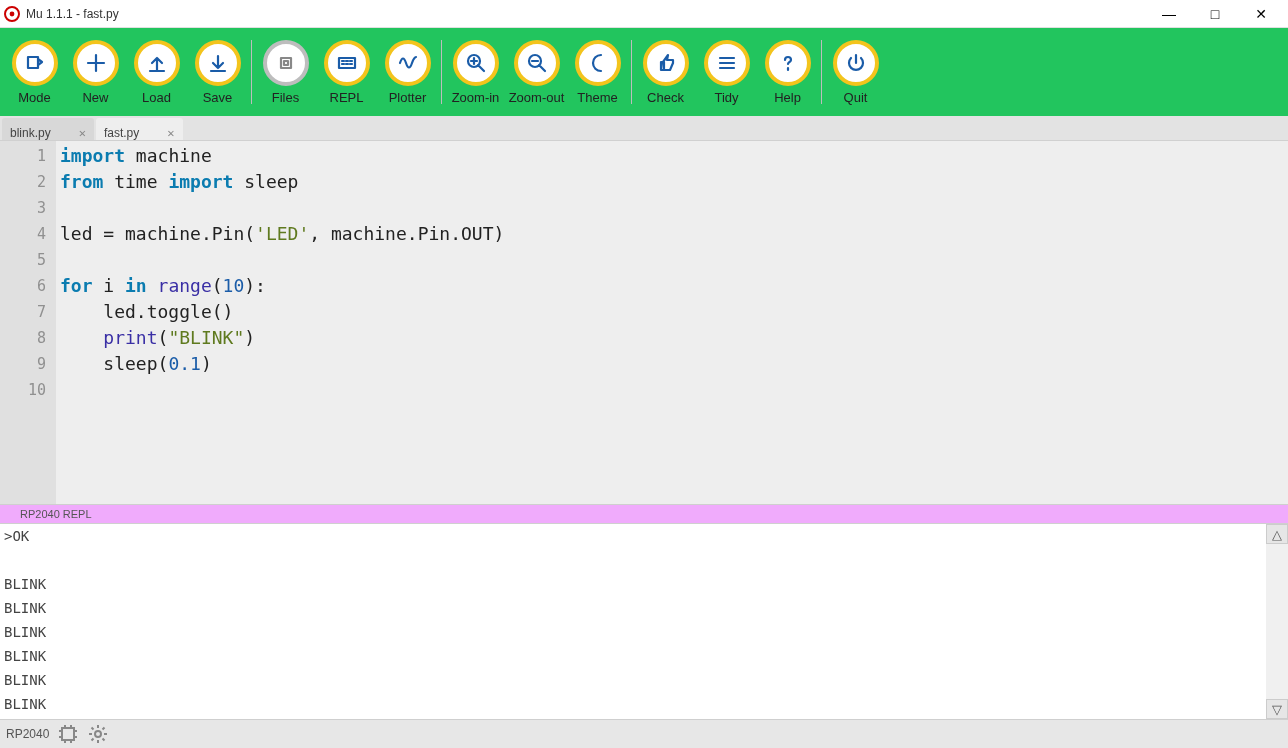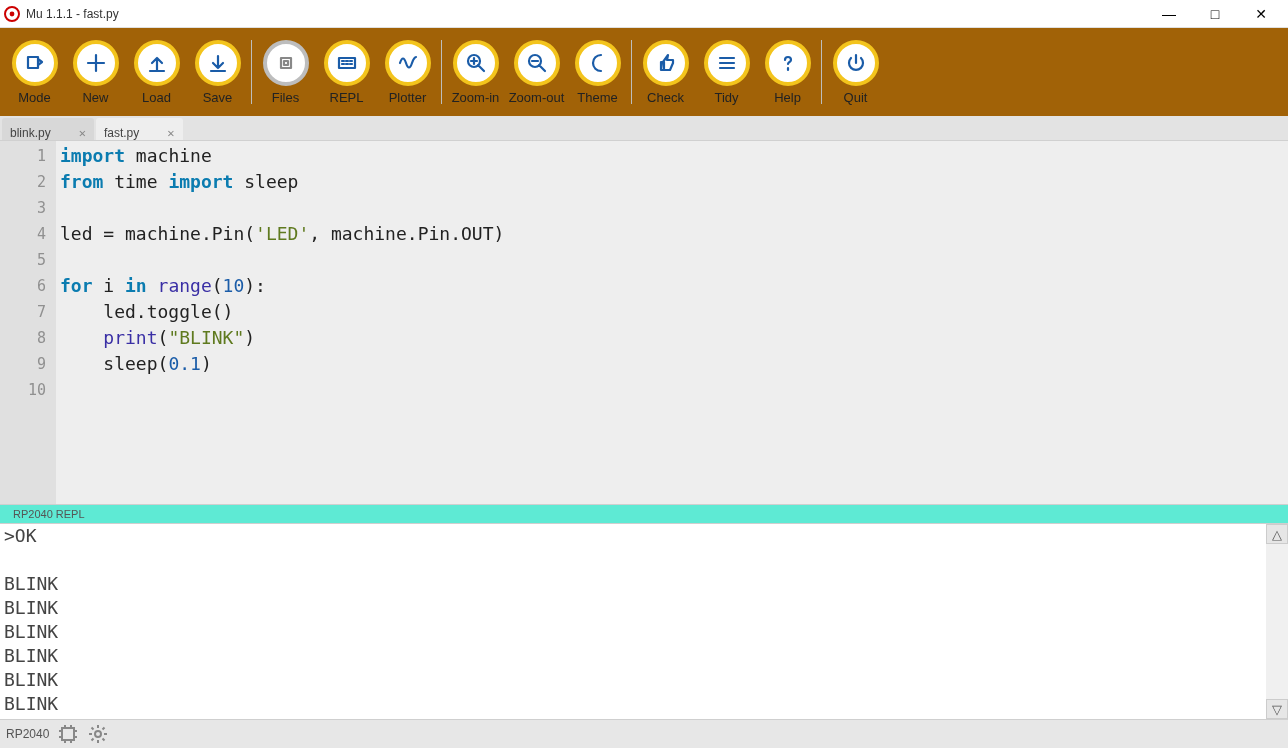--- a/index.html
+++ b/index.html
@@ -31,21 +31,21 @@
   display: flex; align-items: center; justify-content: center;
   margin-right: 6px;
 }
 .title-text { font-size: 12px; color: #333; }
 .win-controls { margin-left: auto; display: flex; }
 .win-btn { width: 46px; height: 28px; display:flex; align-items:center; justify-content:center; font-size:14px; }
 
 
 .toolbar {
   height: 88px;
-  background: #a16207;
+  background: #22c55e;
   display: flex;
   align-items: center;
   padding: 0 4px;
 }
 .tool-item {
   width: 61px;
   height: 80px;
   display: flex;
   flex-direction: column;
   align-items: center;
@@ -127,37 +127,37 @@
   color: #222;
 }
 .kw { color: #0b7cb0; font-weight: bold; }
 .str { color: #5f7a1f; }
 .num { color: #1a5ca8; }
 .fn { color: #3a2fa5; }
 
 
 .repl-title {
   height: 20px;
-  background: #5eead4;
+  background: #f0abfc;
   font-size: 11px;
   color: #555;
-  padding: 3px 13px;
+  padding: 3px 20px;
   border-top: 1px solid #cfcfcf;
   border-bottom: 1px solid #cfcfcf;
 }
 .repl-wrap {
   height: 196px;
   display: flex;
   border-bottom: 1px solid #cfcfcf;
 }
 .repl {
   flex: 1;
   background: #fff;
   font-family: "Consolas", monospace;
-  font-size: 18px;
+  font-size: 14px;
   line-height: 24px;
   color: #444;
   padding: 0 4px;
   overflow: hidden;
 }
 .repl-scroll {
   width: 22px;
   background: #f0f0f0;
   display:flex; flex-direction: column; justify-content: space-between;
 }

